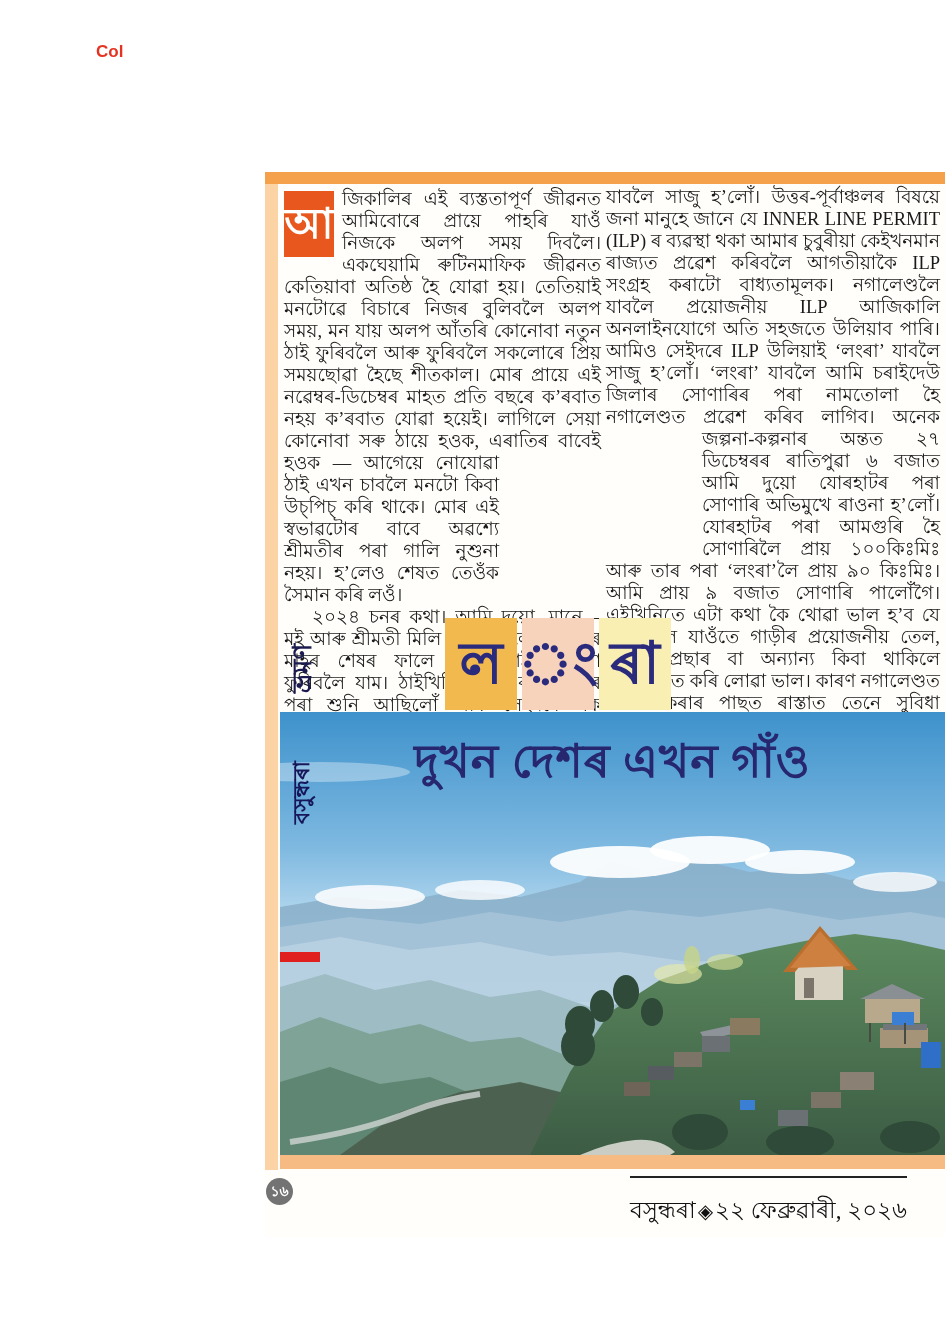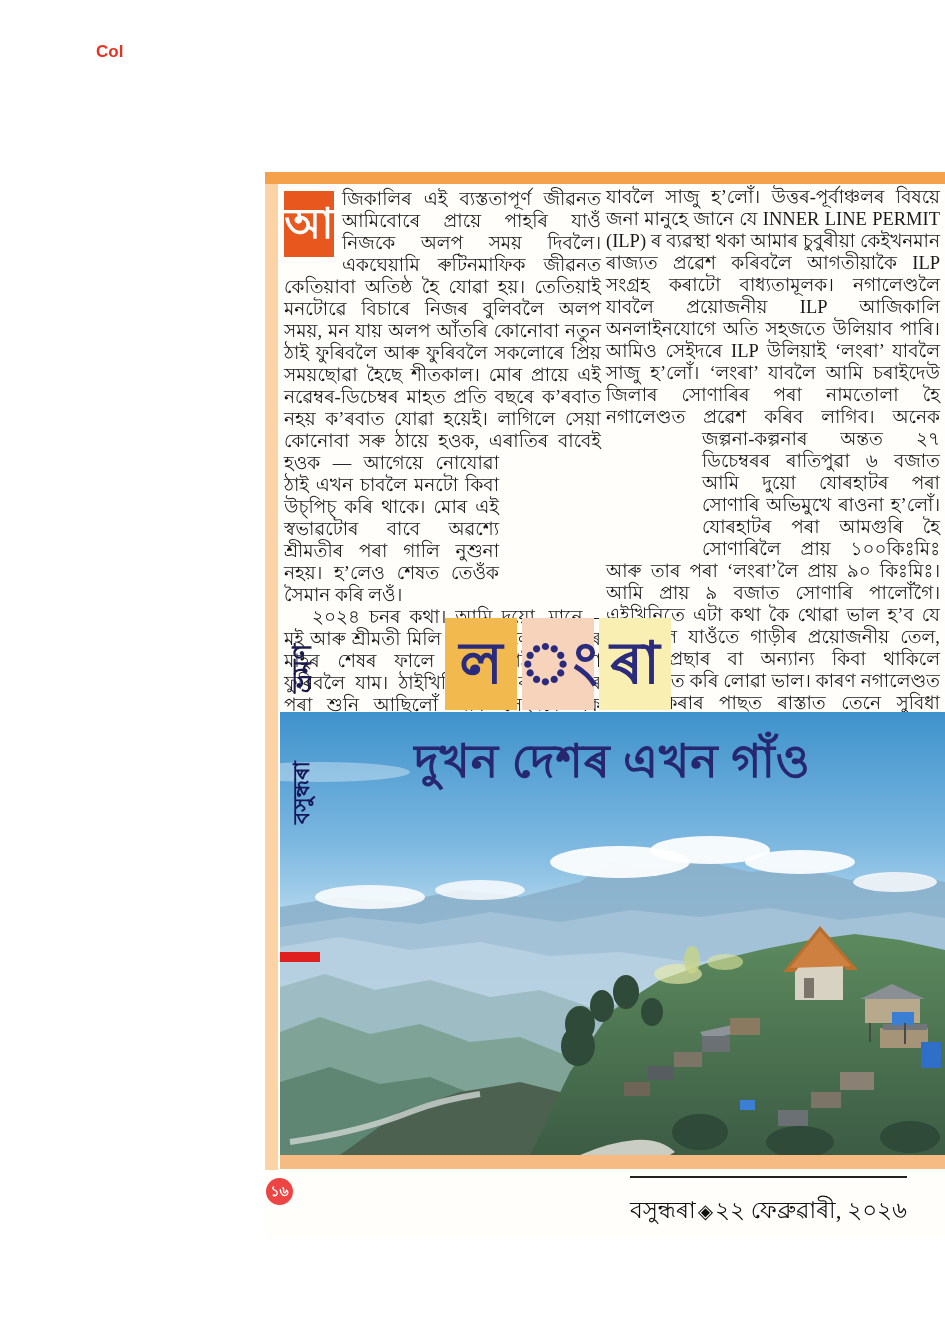--- a/index.html
+++ b/index.html
@@ -62,21 +62,21 @@
   .photo svg{display:block;}
   .subtitle{
     position:absolute;left:0;top:14px;width:100%;text-align:center;
     font-size:46px;font-weight:bold;color:#27276f;letter-spacing:1px;
   }
   .red-bar{position:absolute;left:0;top:240px;width:40px;height:10px;background:#e01f1f;}
   .photo-strip{position:absolute;left:15px;top:983px;width:665px;height:14px;background:#f6ba83;}
   
   .footer-pageno{
     position:absolute;left:1px;top:1006px;width:27px;height:27px;border-radius:50%;
-    background:#ef4444;color:#fff;font-size:14px;line-height:27px;text-align:center;font-weight:bold;
+    background:#737373;color:#fff;font-size:14px;line-height:27px;text-align:center;font-weight:bold;
   }
   .footer-right{
     position:absolute;right:38px;top:1004px;border-top:2px solid #222;
     padding-top:14px;font-size:23px;color:#111;white-space:nowrap;
   }
   .footer-right .orn{font-size:20px;padding:0 2px;}
 </style>
 </head>
 <body>
 

